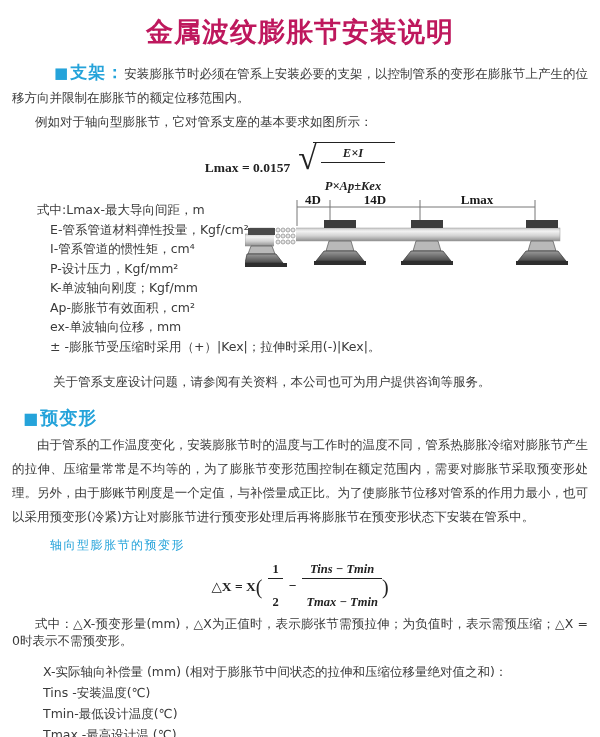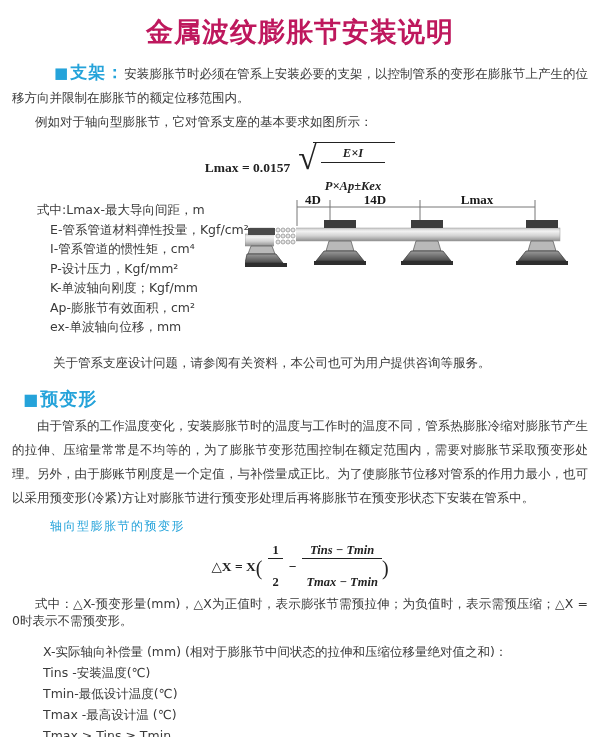--- a/index.html
+++ b/index.html
@@ -60,20 +60,21 @@
 </div>
 
 <div class="defs">
   <div class="def first">式中:Lmax-最大导向间距，m</div>
   <div class="def">E-管系管道材料弹性投量，Kgf/cm²</div>
   <div class="def">I-管系管道的惯性矩，cm⁴</div>
   <div class="def">P-设计压力，Kgf/mm²</div>
   <div class="def">K-单波轴向刚度；Kgf/mm</div>
   <div class="def">Ap-膨胀节有效面积，cm²</div>
   <div class="def">ex-单波轴向位移，mm</div>
+  <div class="def">± -膨胀节受压缩时采用（+）|Kex|；拉伸时采用(-)|Kex|。</div>
   <div class="def last">关于管系支座设计问题，请参阅有关资料，本公司也可为用户提供咨询等服务。</div>
 </div>
 
 <svg class="diagram" viewBox="0 0 350 100">
 
   <g stroke="#777" stroke-width="1">
     <line x1="52" y1="14" x2="290" y2="14"></line>
     <line x1="52" y1="7" x2="52" y2="33"></line>
     <line x1="85" y1="7" x2="85" y2="28"></line>
     <line x1="175" y1="7" x2="175" y2="28"></line>

